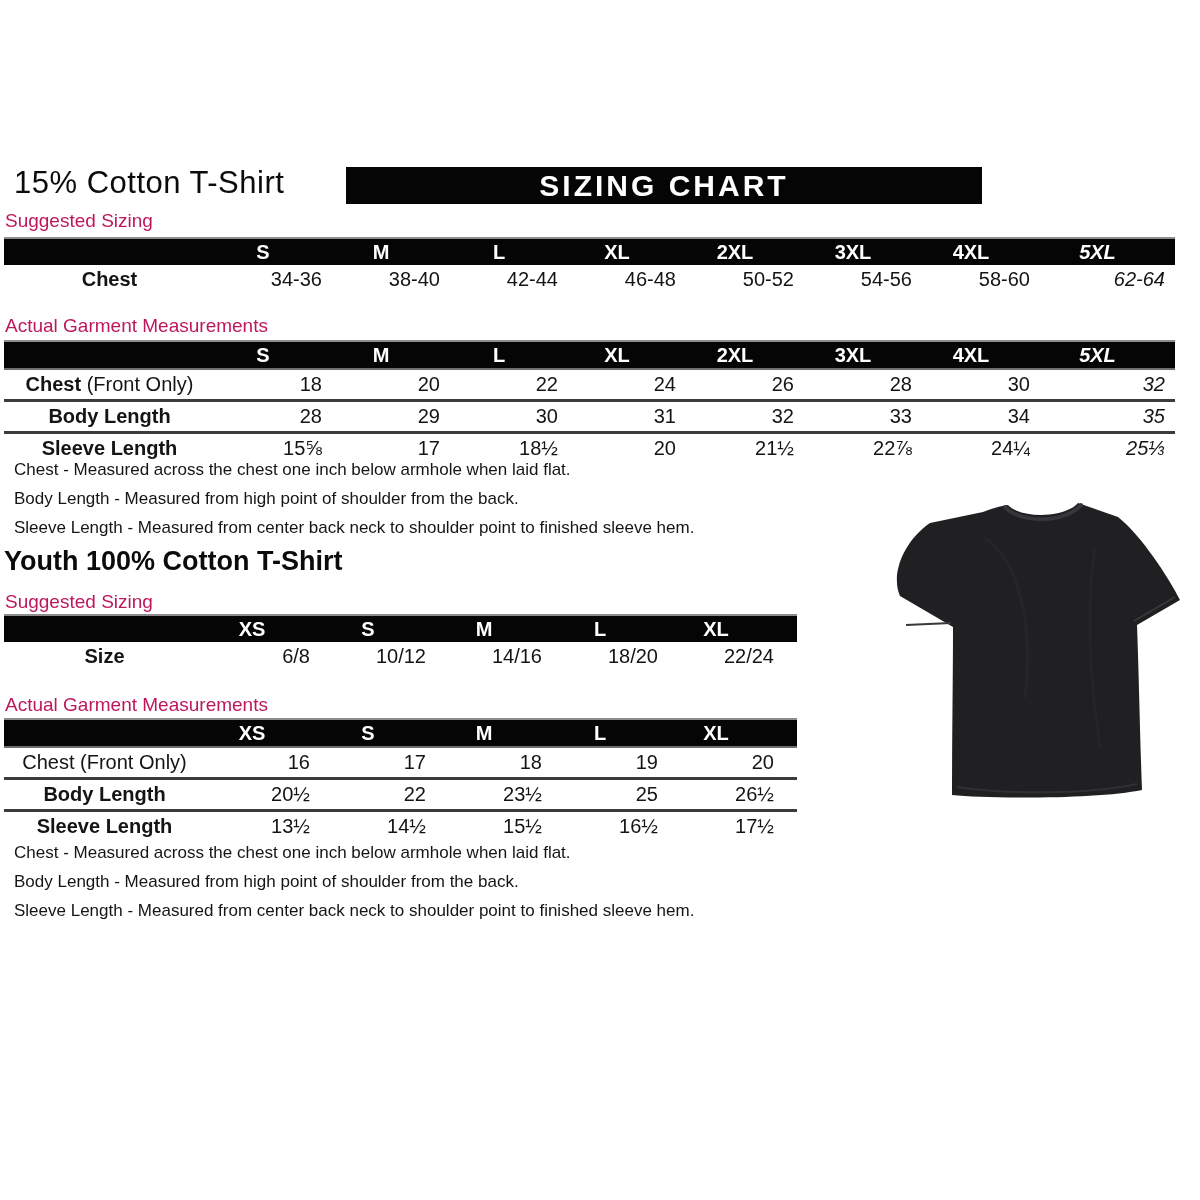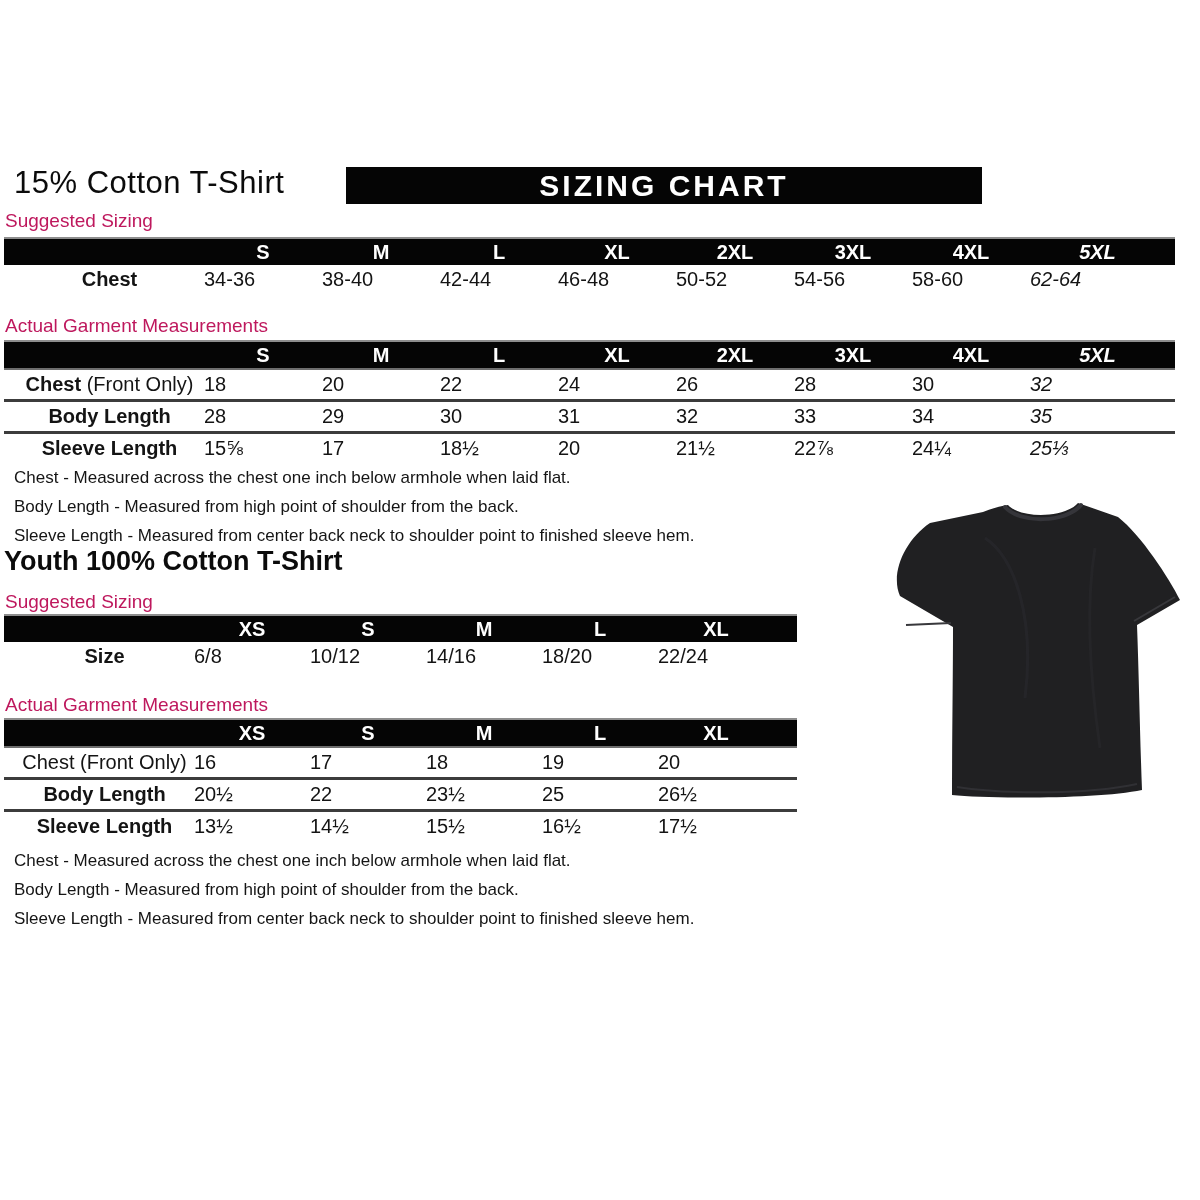--- a/index.html
+++ b/index.html
@@ -8,37 +8,37 @@
 
   .main-title{position:absolute;left:14px;top:165px;font-size:31px;font-weight:normal;color:#0b0b0b;letter-spacing:.5px;white-space:nowrap;}
   .banner{position:absolute;left:346px;top:167px;width:636px;height:37px;background:#050505;color:#ffffff;
           font-size:30px;font-weight:bold;letter-spacing:3px;text-align:center;line-height:38px;white-space:nowrap;}
   .section-label{position:absolute;font-size:19px;color:#be185d;white-space:nowrap;}
   .youth-title{position:absolute;left:4px;top:546px;font-size:27px;font-weight:bold;color:#0b0b0b;white-space:nowrap;}
 
   table.size-table{position:absolute;border-collapse:collapse;table-layout:fixed;}
   table.size-table thead th{background:#050505;color:#ffffff;font-weight:bold;font-size:20px;height:26px;
           text-align:center;padding:0;border-top:2px solid #8d8d8d;}
-  table.size-table tbody td,table.size-table tbody th{font-size:20px;height:29px;text-align:left;
+  table.size-table tbody td,table.size-table tbody th{font-size:20px;height:29px;text-align:right;
           vertical-align:middle;padding:0;color:#141414;font-weight:normal;}
   table.size-table tbody th.rowlabel{text-align:center;padding-left:11px;white-space:nowrap;}
   .bold{font-weight:bold;}
 
   table.adult{width:1171px;}
   table.adult col.c-label{width:200px;} table.adult col.c-val{width:118px;} table.adult col.c-last{width:145px;}
   table.adult th:last-child,table.adult td:last-child{padding-right:10px;font-style:italic;}
   table.youth-t{width:793px;}
   table.youth-t col.c-label{width:190px;} table.youth-t col.c-val{width:116px;} table.youth-t col.c-last{width:139px;}
   table.youth-t th:last-child,table.youth-t td:last-child{padding-right:23px;}
 
   table.measure thead th{border-bottom:2px solid #6e6e6e;}
   table.measure tbody tr + tr th,table.measure tbody tr + tr td{border-top:3px solid #3c3c3c;}
 
   .notes{position:absolute;left:14px;font-size:17px;color:#151515;}
-  .notes div{margin:8px 0 10px 0;line-height:19px;white-space:nowrap;}
+  .notes div{margin:0 0 10px 0;line-height:19px;white-space:nowrap;}
 
   .tshirt-wrap{position:absolute;left:885px;top:478px;width:310px;height:335px;}
 </style>
 </head>
 <body>
 
 <div class="page">
 
   <div class="main-title">15% Cotton T-Shirt</div>
   <div class="banner">SIZING CHART</div>

